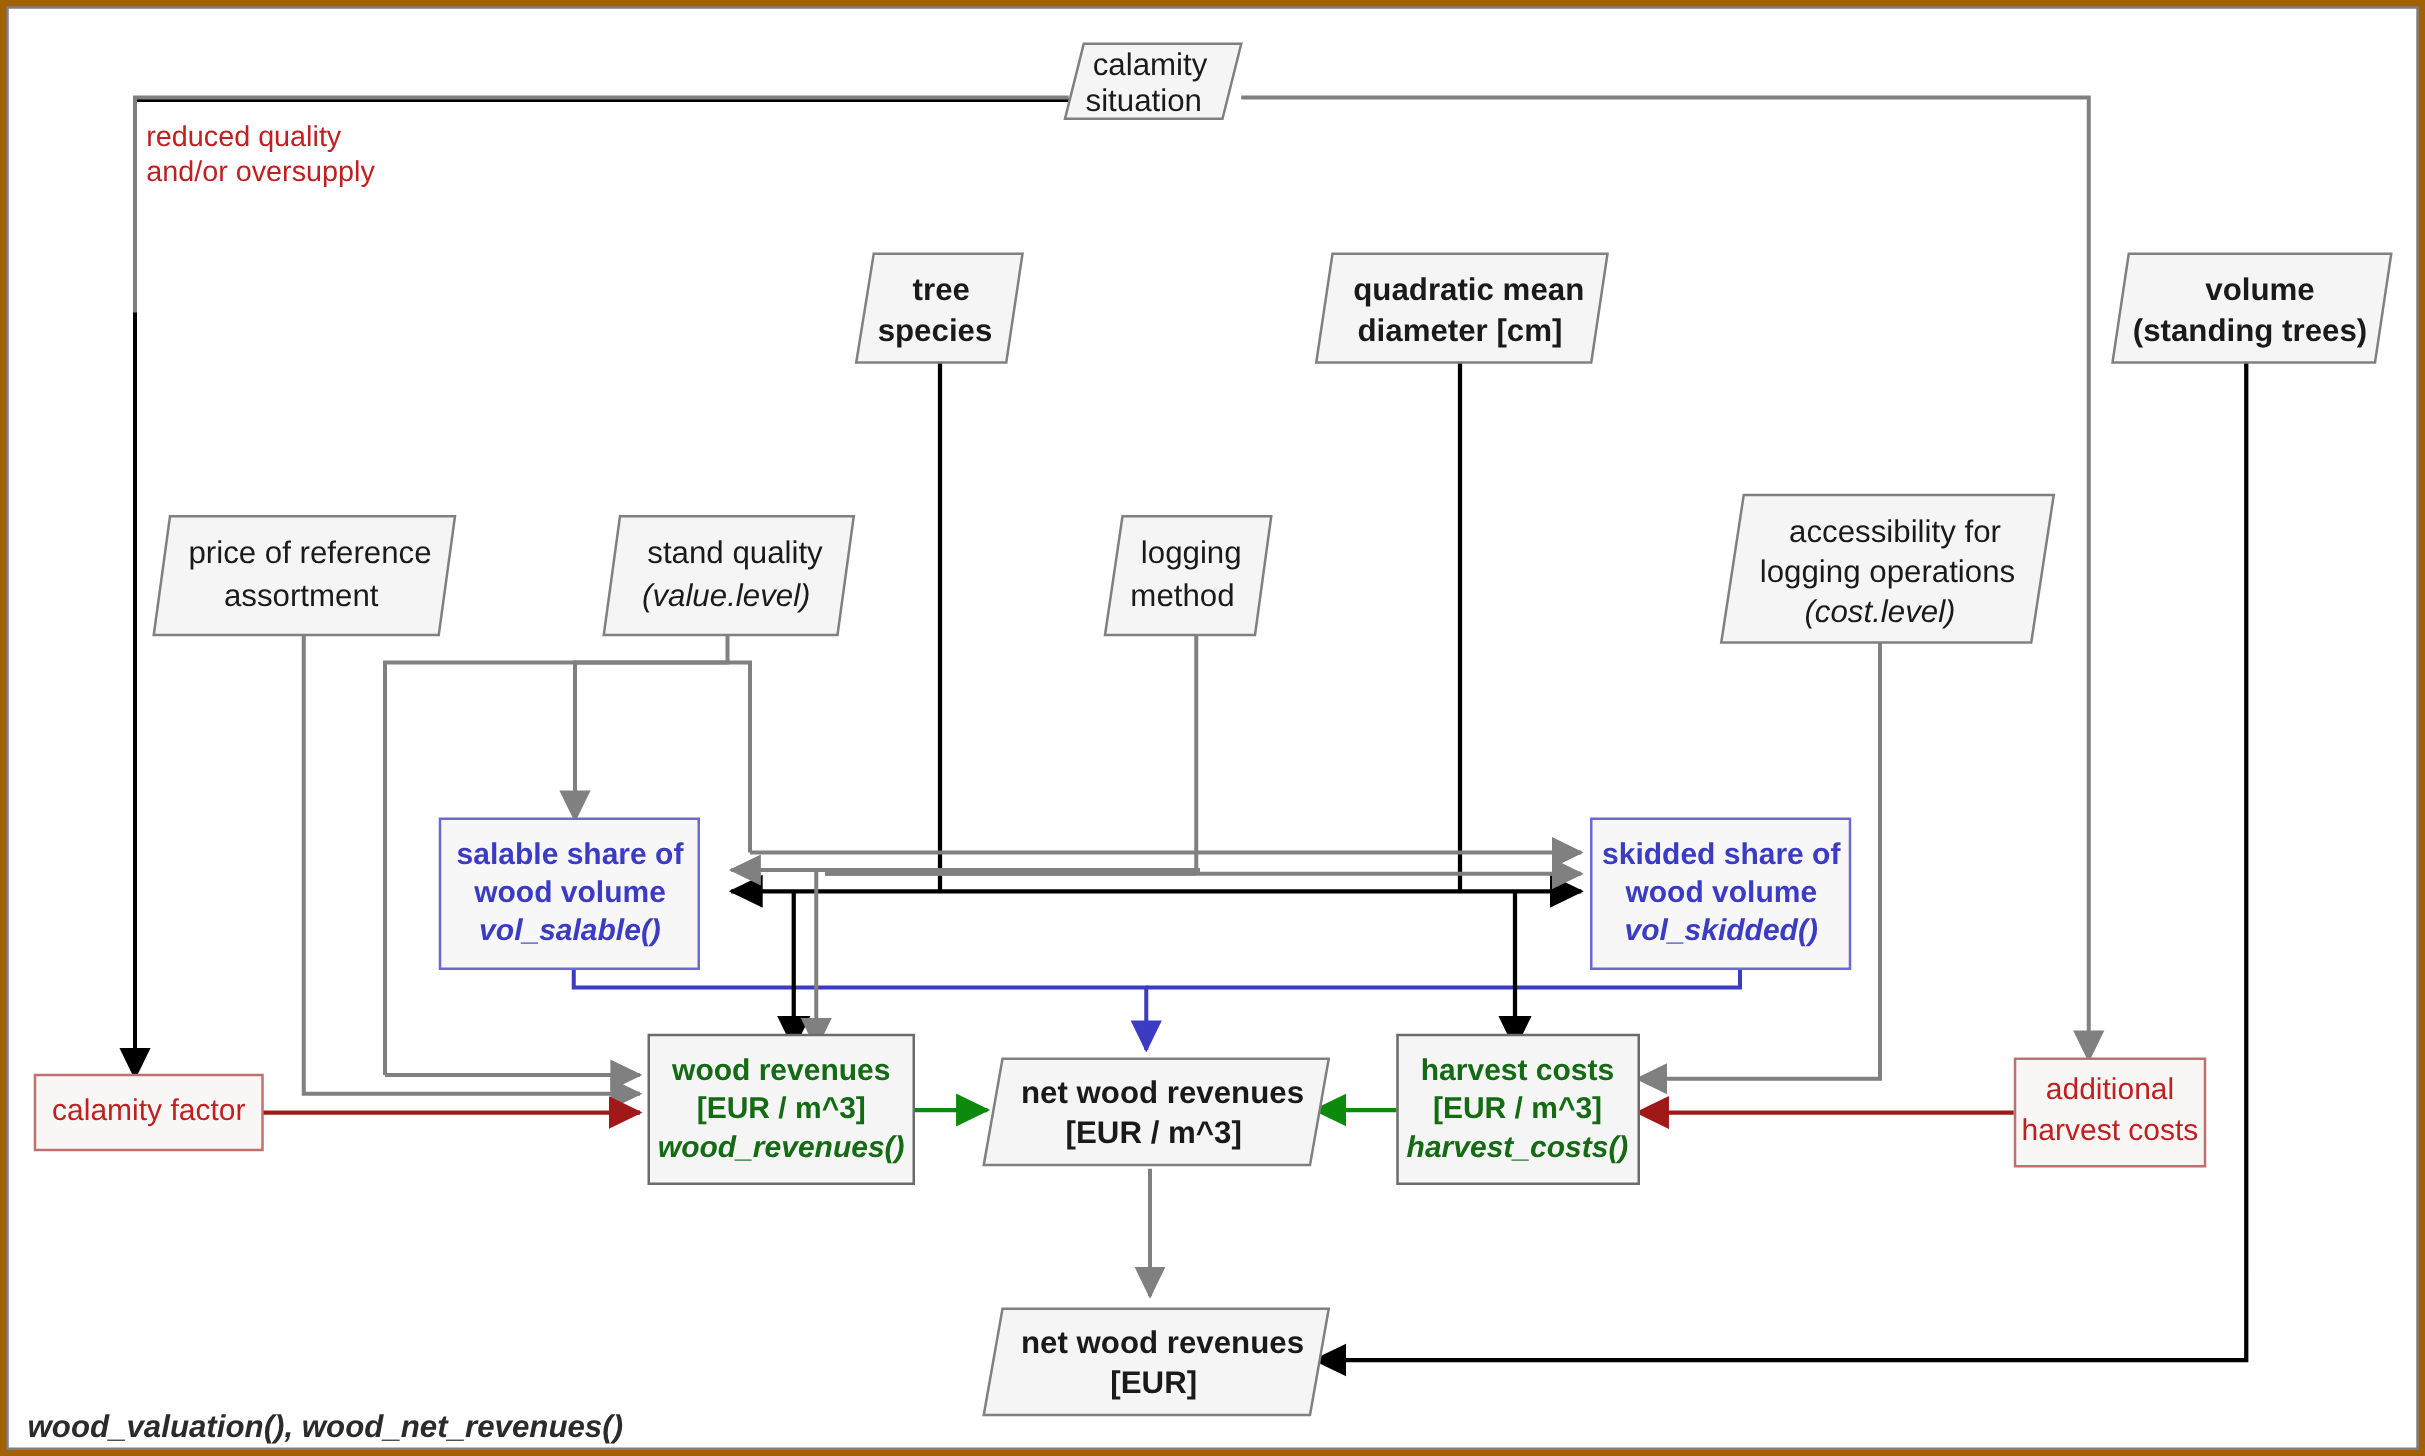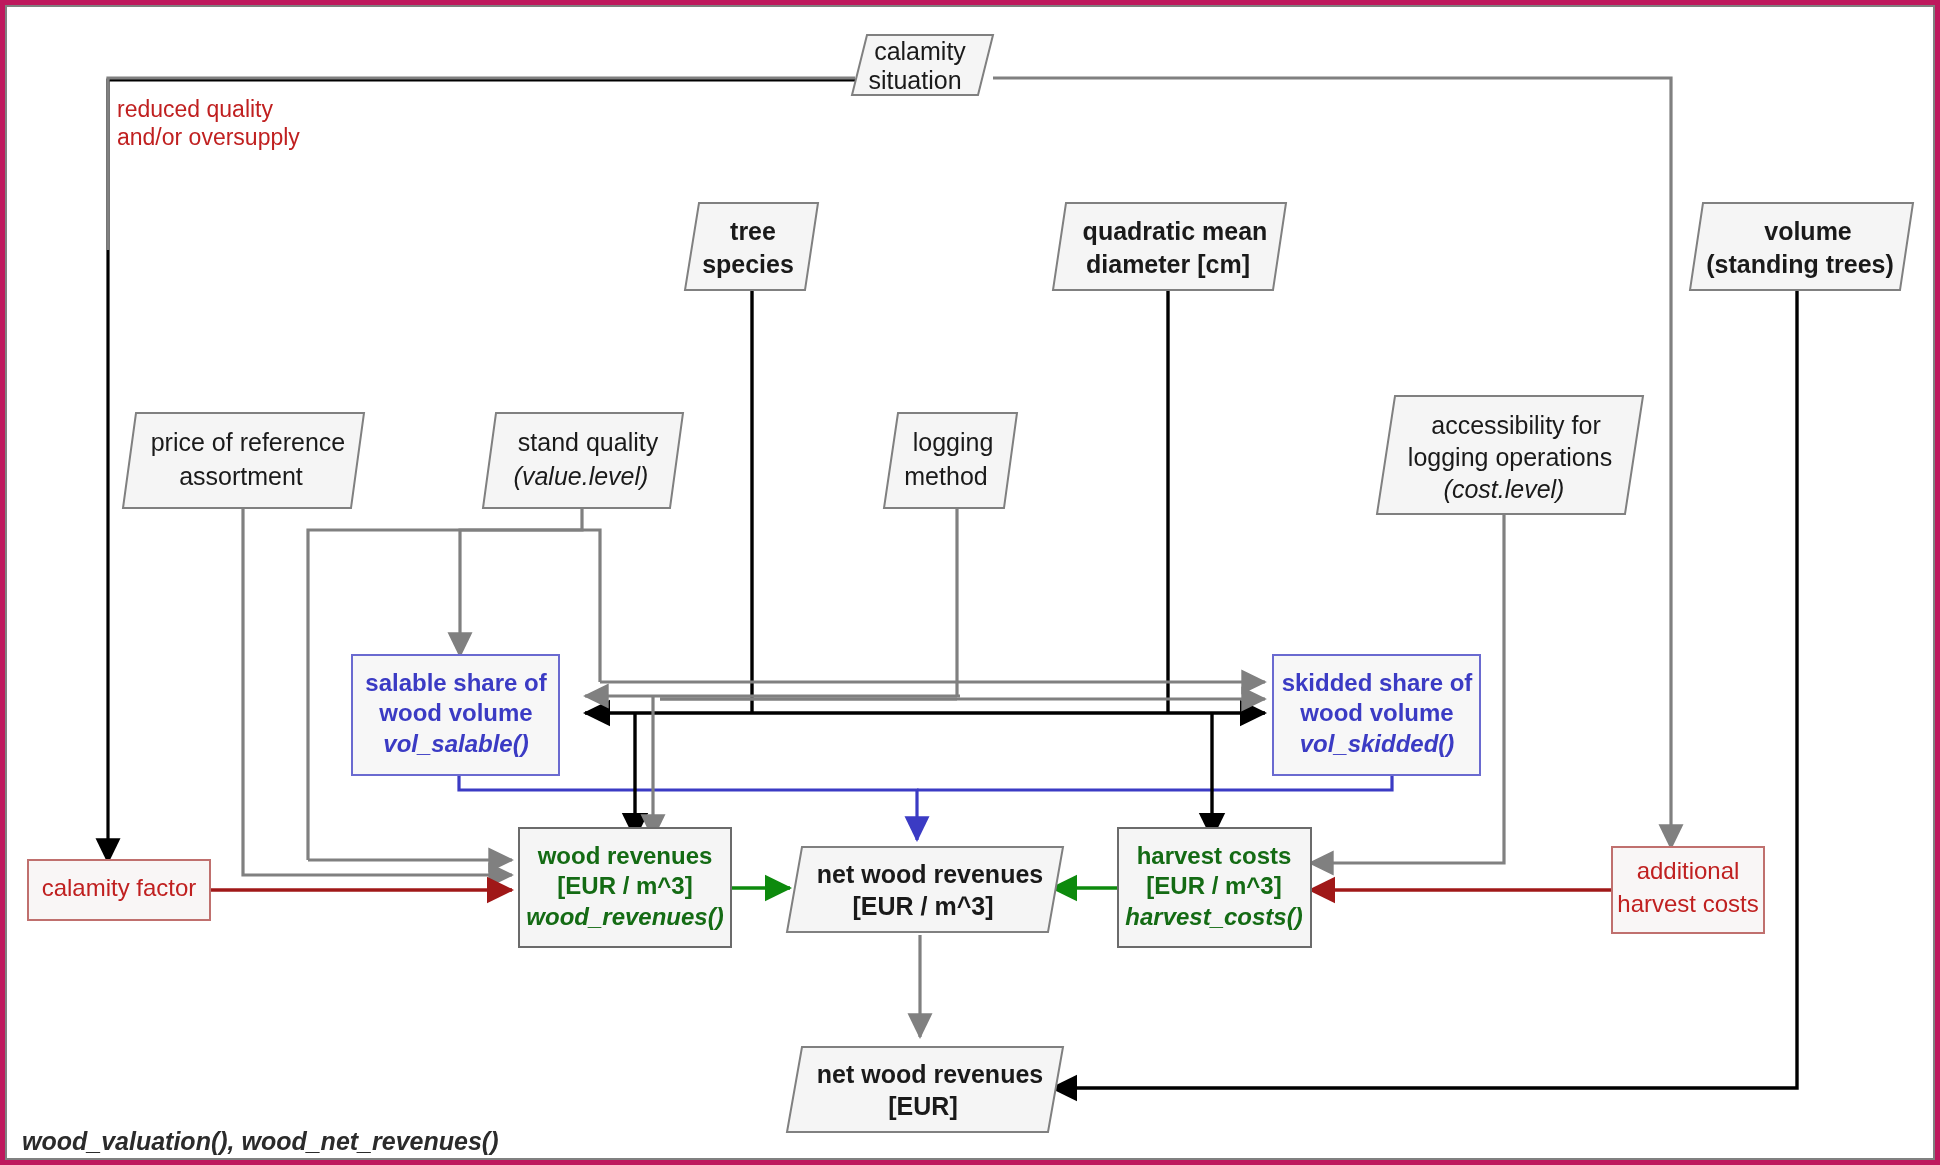--- a/index.html
+++ b/index.html
@@ -4,21 +4,21 @@
 <style>
   html, body {
     margin: 0;
     padding: 0;
     background: #ffffff;
   }
   #stage {
     position: relative;
     width: 1940px;
     height: 1165px;
-    background: #be185d;
+    background: #a16207;
     font-family: "Liberation Sans", sans-serif;
     overflow: hidden;
     text-align: center;
   }
   #stage svg {
     position: absolute;
     top: 0;
     left: 0;
     width: 1940px;
     height: 1165px;

